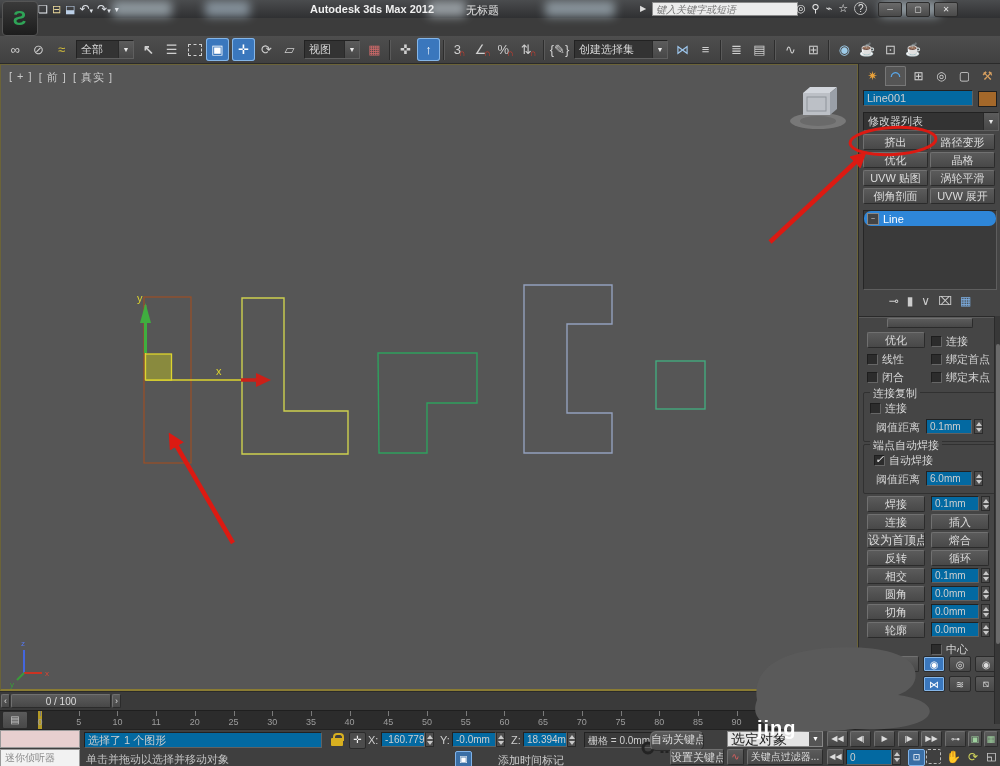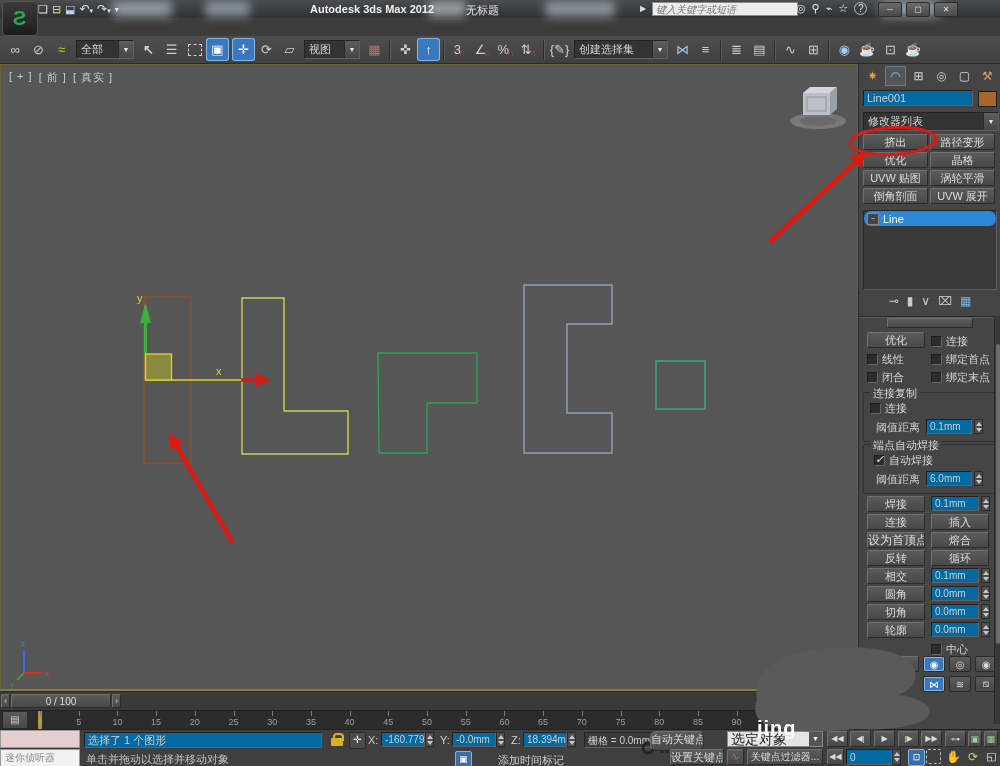--- a/index.html
+++ b/index.html
@@ -386,21 +386,21 @@
   </div>
   <div class="abs" id="ruler">
     <div class="abs" style="left:38px;top:0;width:4px;height:18px;background:#b39a27;"></div>
   <i class="tickmark" style="left: 40px;"></i>
       <span class="ticklbl" style="left: 40px;">0</span>
       <i class="tickmark" style="left: 78.7px;"></i>
       <span class="ticklbl" style="left: 78.7px;">5</span>
       <i class="tickmark" style="left: 117.4px;"></i>
       <span class="ticklbl" style="left: 117.4px;">10</span>
       <i class="tickmark" style="left: 156.1px;"></i>
-      <span class="ticklbl" style="left: 156.1px;">15</span>
+      <span class="ticklbl" style="left: 156.1px;">11</span>
       <i class="tickmark" style="left: 194.8px;"></i>
       <span class="ticklbl" style="left: 194.8px;">20</span>
       <i class="tickmark" style="left: 233.5px;"></i>
       <span class="ticklbl" style="left: 233.5px;">25</span>
       <i class="tickmark" style="left: 272.2px;"></i>
       <span class="ticklbl" style="left: 272.2px;">30</span>
       <i class="tickmark" style="left: 310.9px;"></i>
       <span class="ticklbl" style="left: 310.9px;">35</span>
       <i class="tickmark" style="left: 349.6px;"></i>
       <span class="ticklbl" style="left: 349.6px;">40</span>

